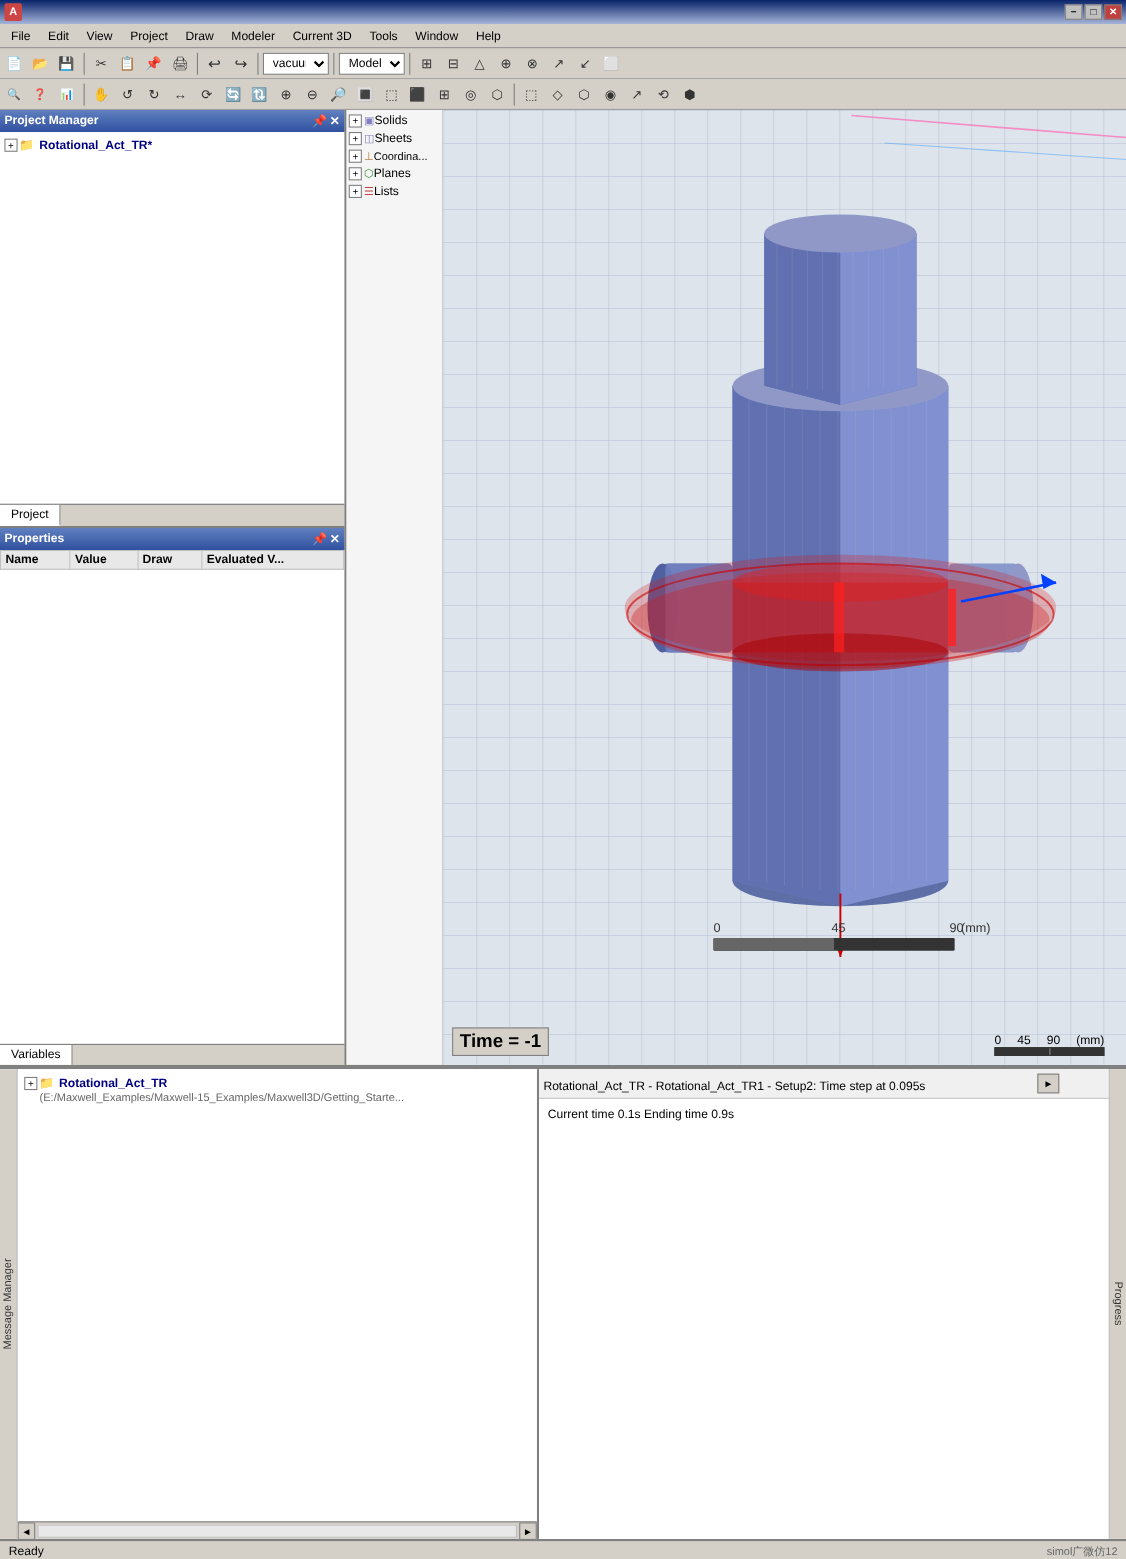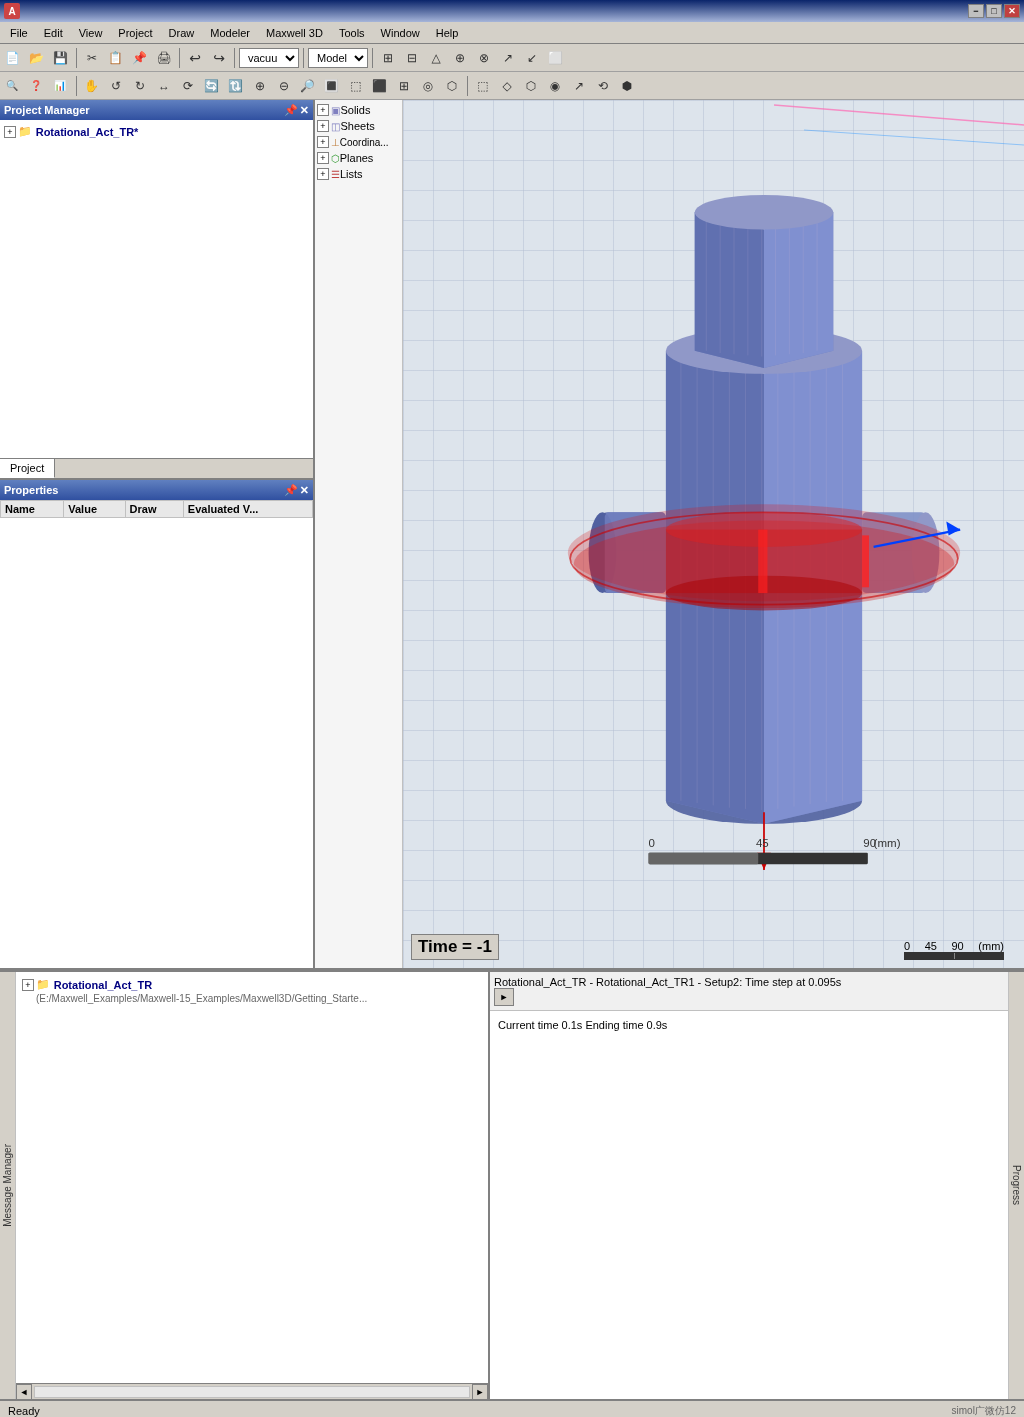--- a/index.html
+++ b/index.html
@@ -276,21 +276,21 @@
   </div>
 </div>
 
 <div id="menu-bar">
   <div class="menu-item">File</div>
   <div class="menu-item">Edit</div>
   <div class="menu-item">View</div>
   <div class="menu-item">Project</div>
   <div class="menu-item">Draw</div>
   <div class="menu-item">Modeler</div>
-  <div class="menu-item">Maxwell 3D</div>
+  <div class="menu-item">Current 3D</div>
   <div class="menu-item">Tools</div>
   <div class="menu-item">Window</div>
   <div class="menu-item">Help</div>
 </div>
 
 <div class="toolbar-row" style="height:28px;">
   <div class="toolbar-btn">📄</div>
   <div class="toolbar-btn">📂</div>
   <div class="toolbar-btn">💾</div>
   <div class="toolbar-separator"></div>
@@ -393,20 +393,23 @@
                 <th>Name</th>
                 <th>Value</th>
                 <th>Draw</th>
                 <th>Evaluated V...</th>
               </tr>
             </thead>
             <tbody>
             </tbody>
           </table>
         </div>
+        <div class="variables-tab-bar">
+          <div class="variables-tab active">Variables</div>
+        </div>
       </div>
 
     </div>
 
     <div id="viewport-right-panel">
 
       <div id="model-strip">
         <div class="strip-item">
           <div class="strip-expand">+</div>
           <span style="color:#8080c0;font-size:10px;">▣</span>
@@ -565,21 +568,21 @@
     </div>
 
     <div id="progress-panel" style="flex:1;display:flex;flex-direction:column;position:relative;">
 
       <div style="position:absolute;right:0;top:0;bottom:0;width:16px;background:#d4d0c8;border-left:1px solid #c0c0c0;display:flex;align-items:center;justify-content:center;">
         <span style="writing-mode:vertical-rl;text-orientation:mixed;font-size:10px;color:#333;white-space:nowrap;">Progress</span>
       </div>
 
       <div style="margin-right:16px;display:flex;flex-direction:column;height:100%;">
 
-        <div style="background:#f0f0f0;border-bottom:1px solid #c0c0c0;padding:4px 45px 4px 4px;font-size:11px;display:flex;align-items:flex-start;justify-content:space-between;flex-direction:column;">
+        <div style="background:#f0f0f0;border-bottom:1px solid #c0c0c0;padding:4px 45px 4px 4px;font-size:11px;display:flex;align-items:flex-end;justify-content:space-between;">
           <span>Rotational_Act_TR - Rotational_Act_TR1 - Setup2: Time step at 0.095s</span>
           <div style="width:20px;height:18px;background:#d4d0c8;border:1px solid #808080;display:flex;align-items:center;justify-content:center;cursor:pointer;font-size:9px;flex-shrink:0;">►</div>
         </div>
 
         <div style="flex:1;background:white;padding:8px;font-size:11px;">
           <span>Current time 0.1s  Ending time 0.9s</span>
         </div>
       </div>
     </div>
 

